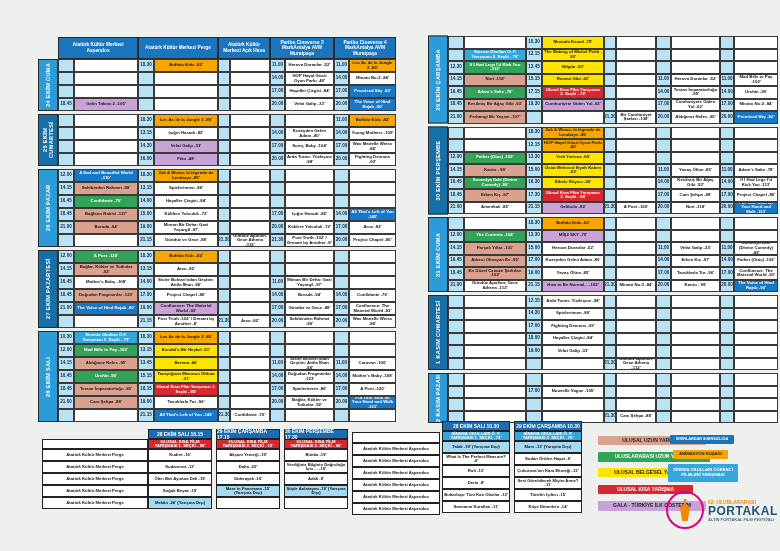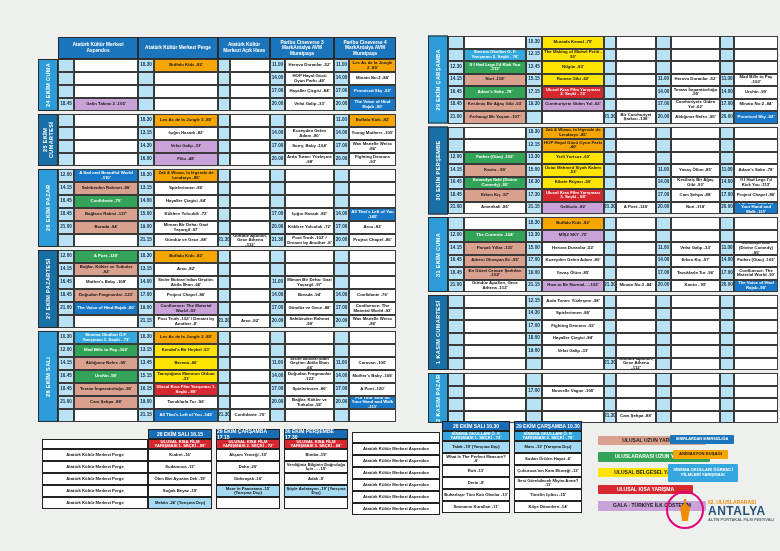--- a/index.html
+++ b/index.html
@@ -870,16 +870,16 @@
     <div class="chip" style="left: 673px; top: 450px; width: 55px; height: 9px; background: rgb(247, 166, 0); color: rgb(26, 26, 26); font-size: 4.2px;">ANİMASYON KUŞAĞI</div>
     <div class="chip" style="left: 668px; top: 464px; width: 70px; height: 18px; background: rgb(53, 167, 222); color: rgb(255, 255, 255); font-size: 4.2px;">SİNEMA OKULLARI ÖĞRENCİ FİLMLERİ YARIŞMASI</div>
   </div>
 
 <div id="logo">
   <div class="ring">
       <div class="fig"></div>
     </div>
   <div class="txt">
     <div class="t1">62. ULUSLARARASI</div>
-    <div class="t2">ANTALYA</div>
+    <div class="t2">PORTAKAL</div>
     <div class="t3">ALTIN PORTAKAL FİLM FESTİVALİ</div>
   </div>
 </div>
 
 </body></html>

